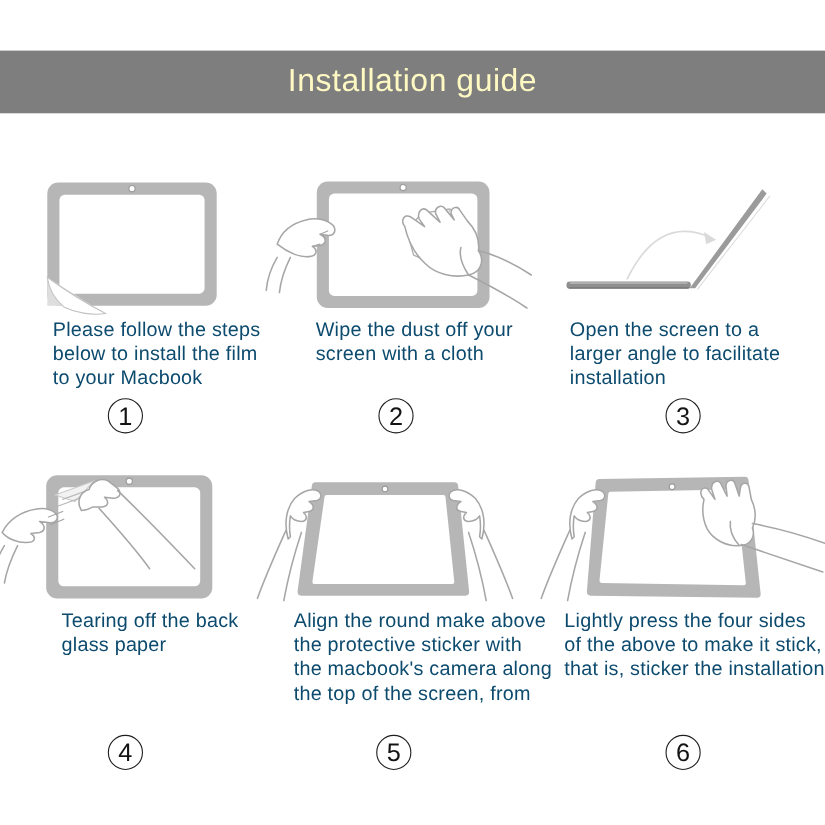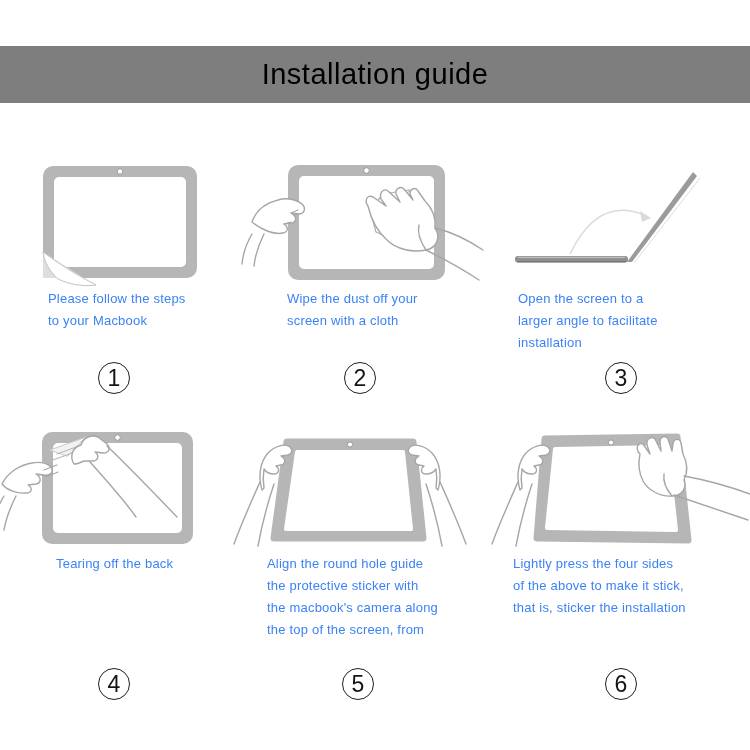--- a/index.html
+++ b/index.html
@@ -5,23 +5,23 @@
   * { box-sizing: border-box; }
   html, body { margin: 0; padding: 0; background: #ffffff; }
   .canvas {
     position: relative; width: 750px; height: 750px; background: #ffffff;
     font-family: "Liberation Sans", sans-serif; overflow: hidden;
   }
   .banner {
     position: absolute; left: 0; top: 46px; width: 750px; height: 57px;
     background: #7e7e7e; display: flex; align-items: center; justify-content: center;
   }
-  .banner-title { color: #000000; font-size: 29px; letter-spacing: 0.5px; }
+  .banner-title { color: #fef9c3; font-size: 29px; letter-spacing: 0.5px; }
   .illus { position: absolute; overflow: visible; }
-  .cap { position: absolute; font-size: 13px; line-height: 22px; color: #3b82f6; letter-spacing: 0.2px; }
+  .cap { position: absolute; font-size: 18px; line-height: 22px; color: #0c4a6e; letter-spacing: 0.2px; }
   .badge {
     position: absolute; width: 32px; height: 32px; border: 1.6px solid #1f1f1f;
     border-radius: 50%; display: flex; align-items: center; justify-content: center;
     font-size: 23px; color: #141414; background: transparent;
   }
   .art { stroke: #a6a6a6; stroke-width: 1.4; stroke-linecap: round; stroke-linejoin: round; fill: none; }
   .hand { fill: #ffffff; }
 </style>
 </head>
 <body>
@@ -124,36 +124,38 @@
                            C187,42 188,52 184,60 C187,68 182,76 172,76 C160,77 148,70 143,61
                            C139,53 138,43 140,34 Z"></path>
       <path d="M172,76 C166,69 163,61 164,54"></path>
       <path d="M184,56 C206,60 228,66 250,74"></path>
       <path d="M174,75 C200,84 224,92 248,100"></path>
     </g>
   </svg>
 
   <div class="cap" style="left:48px;top:288px">
     <div>Please follow the steps</div>
+    <div>below to install the film</div>
     <div>to your Macbook</div>
   </div>
   <div class="cap" style="left:287px;top:288px">
     <div>Wipe the dust off your</div>
     <div>screen with a cloth</div>
   </div>
   <div class="cap" style="left:518px;top:288px">
     <div>Open the screen to a</div>
     <div>larger angle to facilitate</div>
     <div>installation</div>
   </div>
   <div class="cap" style="left:56px;top:553px">
     <div>Tearing off the back</div>
+    <div>glass paper</div>
   </div>
   <div class="cap" style="left:267px;top:553px">
-    <div>Align the round hole guide</div>
+    <div>Align the round make above</div>
     <div>the protective sticker with</div>
     <div>the macbook's camera along</div>
     <div>the top of the screen, from</div>
   </div>
   <div class="cap" style="left:513px;top:553px">
     <div>Lightly press the four sides</div>
     <div>of the above to make it stick,</div>
     <div>that is, sticker the installation</div>
   </div>
 

